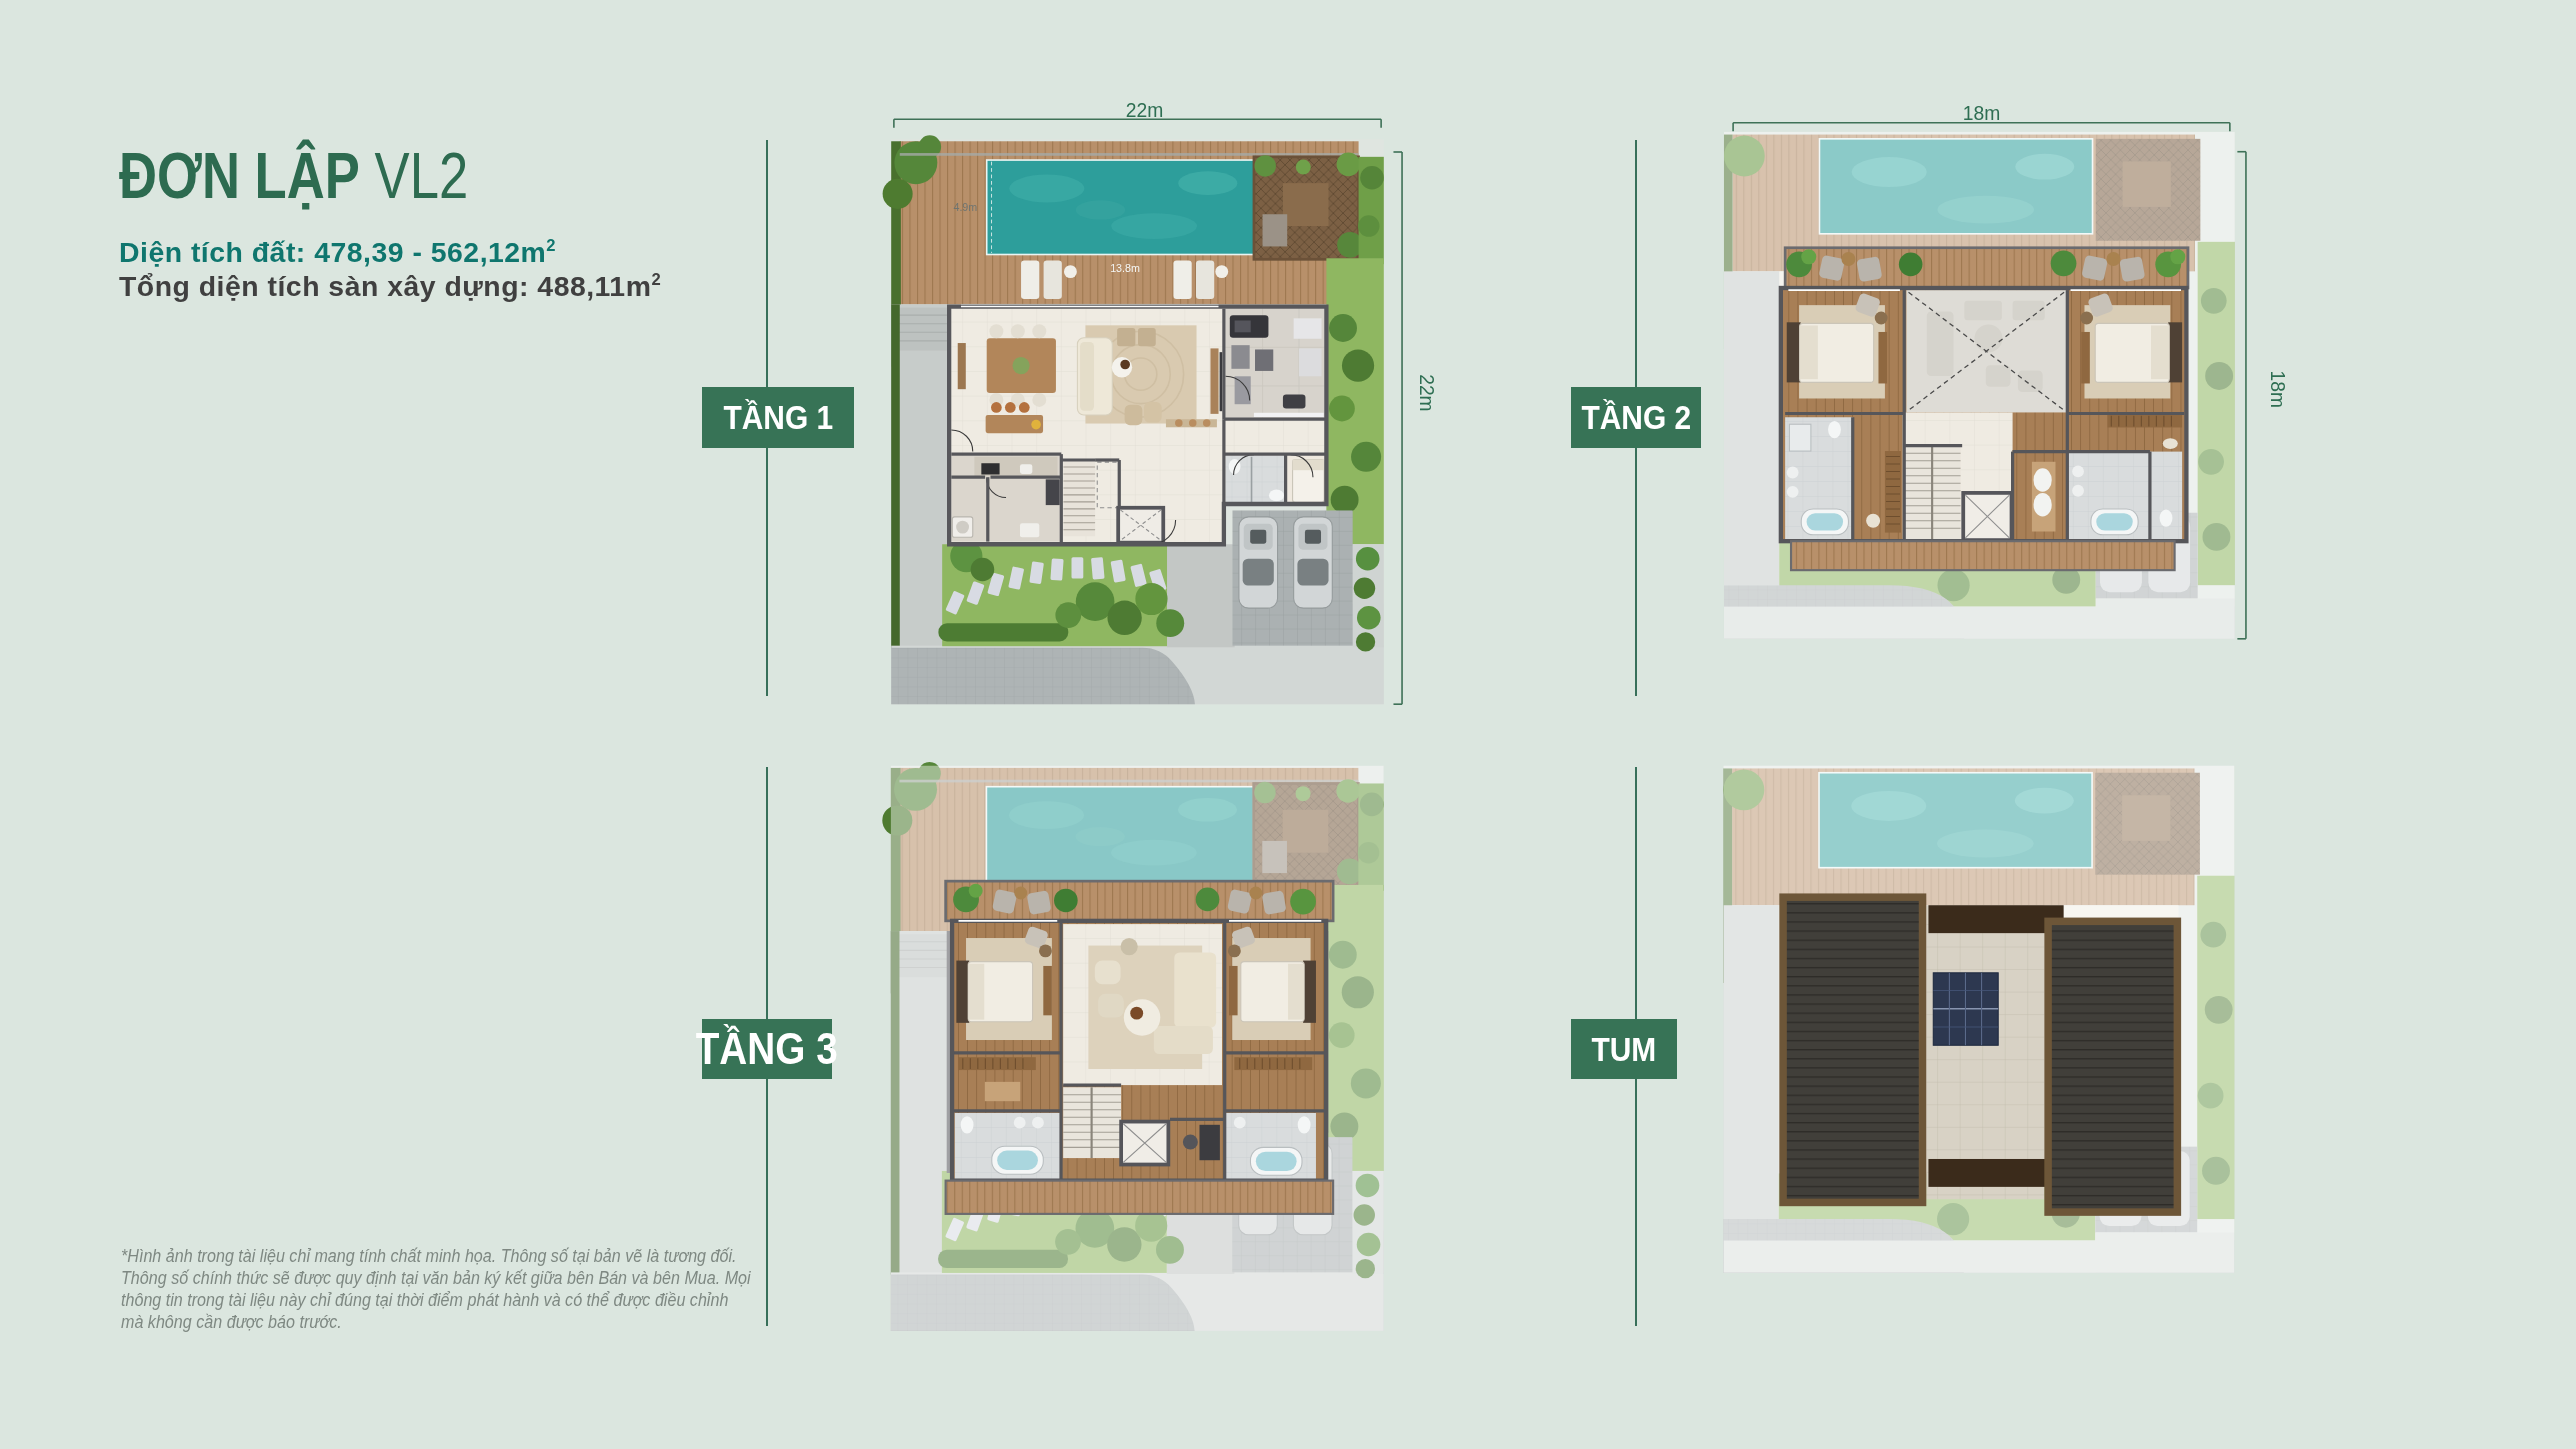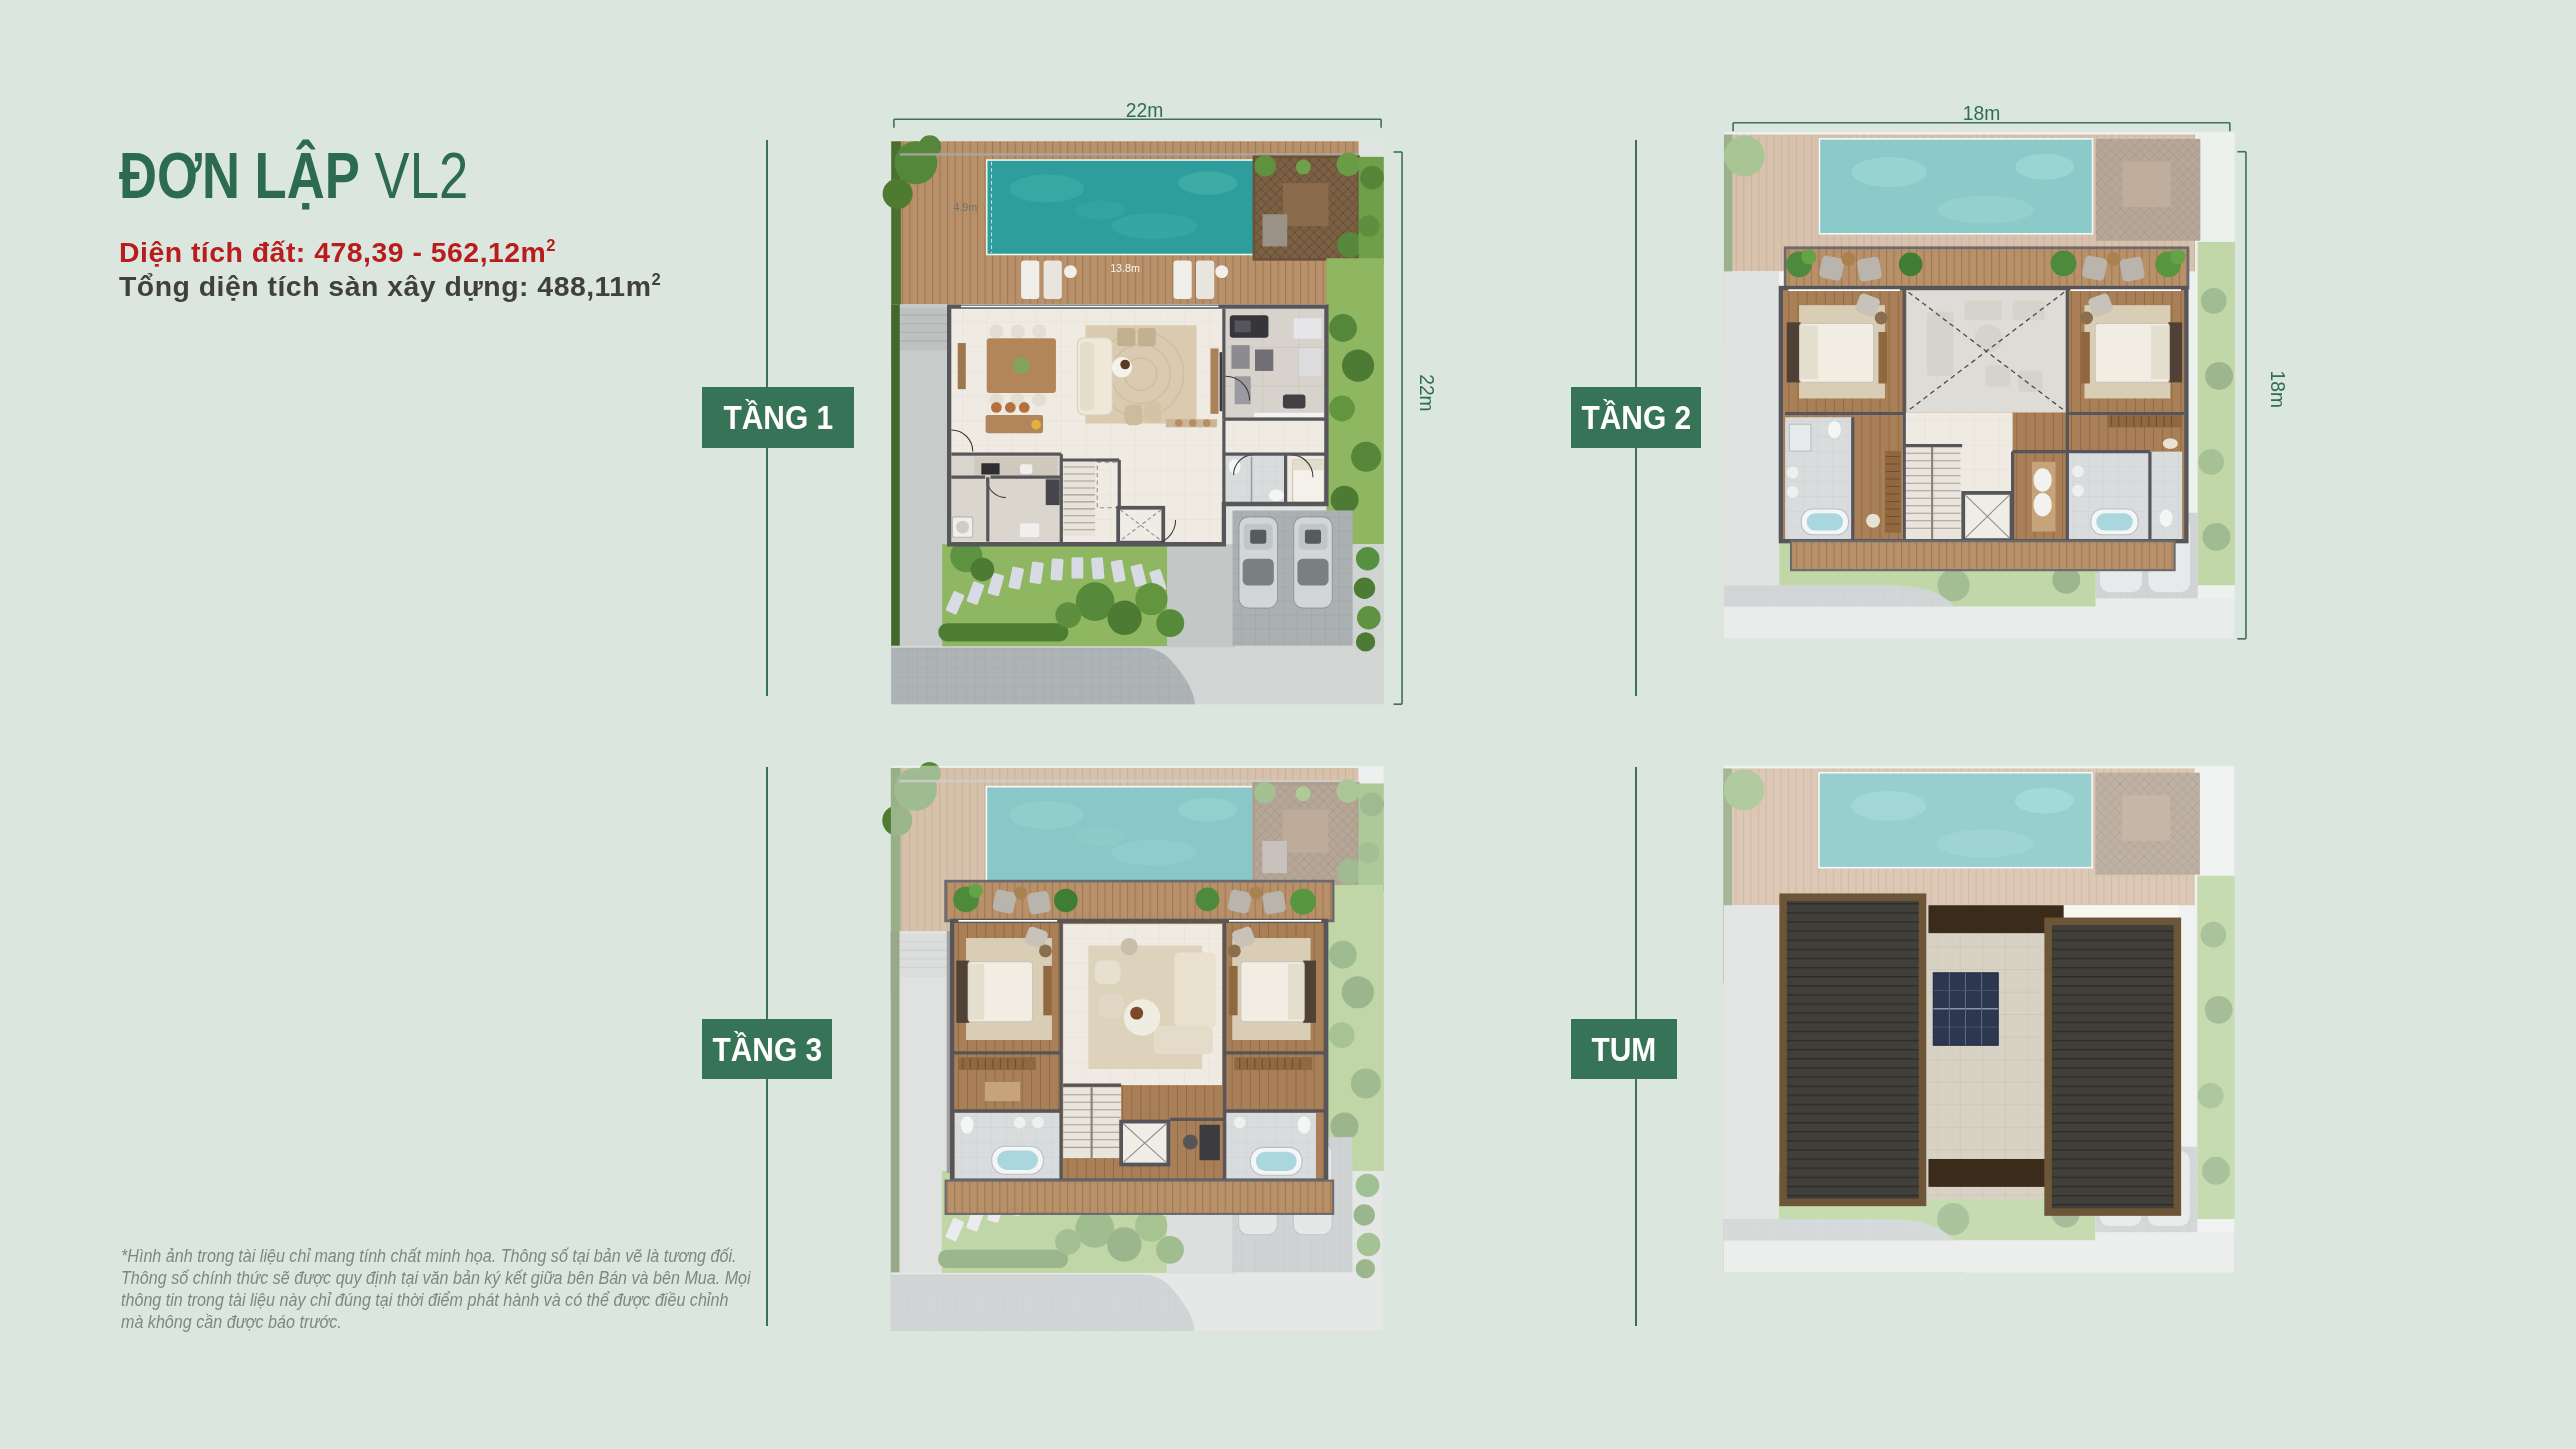--- a/index.html
+++ b/index.html
@@ -6,41 +6,41 @@
   body{width:2576px;height:1450px;overflow:hidden;background:#dbe6df;font-family:"Liberation Sans", sans-serif;}
   .stage{position:absolute;left:0;top:0;width:2576px;height:1450px;background:#dbe6df;}
   .abs{position:absolute;}
 </style>
 </head>
 <body>
 <div class="stage">
 
   <div class="abs" style="left:119px;top:138px;font-size:65px;color:#2d6b50;white-space:nowrap;transform:scaleX(0.81);transform-origin:left top;"><span style="font-weight:bold;">ĐƠN LẬP</span> <span style="font-weight:normal;">VL2</span></div>
 
-  <div class="abs" style="left:119px;top:236px;font-size:28.4px;font-weight:bold;letter-spacing:0.5px;color:#b91c1c;white-space:nowrap;">Diện tích đất: 478,39 - 562,12m<span style="font-size:16.6px;vertical-align:10.7px;">2</span></div>
+  <div class="abs" style="left:119px;top:236px;font-size:28.4px;font-weight:bold;letter-spacing:0.5px;color:#0f766e;white-space:nowrap;">Diện tích đất: 478,39 - 562,12m<span style="font-size:16.6px;vertical-align:10.7px;">2</span></div>
 
   <div class="abs" style="left:119px;top:270px;font-size:28.4px;font-weight:bold;letter-spacing:0.5px;color:#404040;white-space:nowrap;">Tổng diện tích sàn xây dựng: 488,11m<span style="font-size:16.6px;vertical-align:10.7px;">2</span></div>
 
   <div class="abs" style="left:766px;top:140px;width:2.1px;height:556px;background:#38705a;"></div>
 
   <div class="abs" style="left:1635px;top:140px;width:2.1px;height:556px;background:#38705a;"></div>
 
   <div class="abs" style="left:766px;top:767px;width:2.1px;height:559px;background:#38705a;"></div>
 
   <div class="abs" style="left:1635px;top:767px;width:2.1px;height:559px;background:#38705a;"></div>
 
   <div class="abs" style="left:702px;top:387px;width:152px;height:61px;background:#377356;color:#ffffff;font-size:34px;font-weight:bold;white-space:nowrap;display:flex;align-items:center;justify-content:center;">
       <span style="display:inline-block;transform:scaleX(0.88);">TẦNG 1</span>
     </div>
 
   <div class="abs" style="left:1571px;top:387px;width:130px;height:61px;background:#377356;color:#ffffff;font-size:34px;font-weight:bold;white-space:nowrap;display:flex;align-items:center;justify-content:center;">
       <span style="display:inline-block;transform:scaleX(0.88);">TẦNG 2</span>
     </div>
 
-  <div class="abs" style="left:702px;top:1019px;width:130px;height:60px;background:#377356;color:#ffffff;font-size:34px;font-weight:bold;white-space:nowrap;display:flex;align-items:center;justify-content:center;">
+  <div class="abs" style="left:702px;top:1019px;width:130px;height:60px;background:#377356;color:#ffffff;font-size:44px;font-weight:bold;white-space:nowrap;display:flex;align-items:center;justify-content:center;">
       <span style="display:inline-block;transform:scaleX(0.88);">TẦNG 3</span>
     </div>
 
   <div class="abs" style="left:1571px;top:1019px;width:106px;height:60px;background:#377356;color:#ffffff;font-size:34px;font-weight:bold;white-space:nowrap;display:flex;align-items:center;justify-content:center;">
       <span style="display:inline-block;transform:scaleX(0.88);">TUM</span>
     </div>
 
   <div class="abs" style="left:121px;top:1245px;font-size:18px;line-height:22px;font-style:italic;color:#7e8882;white-space:nowrap;transform:scaleX(0.895);transform-origin:left top;">*Hình ảnh trong tài liệu chỉ mang tính chất minh họa. Thông số tại bản vẽ là tương đối.<br>Thông số chính thức sẽ được quy định tại văn bản ký kết giữa bên Bán và bên Mua. Mọi<br>thông tin trong tài liệu này chỉ đúng tại thời điểm phát hành và có thể được điều chỉnh<br>mà không cần được báo trước.</div>
 
   <svg id="plan1" class="abs" style="left:859px;top:97px;" width="601" height="623" viewBox="1600 180 1120 1160">

